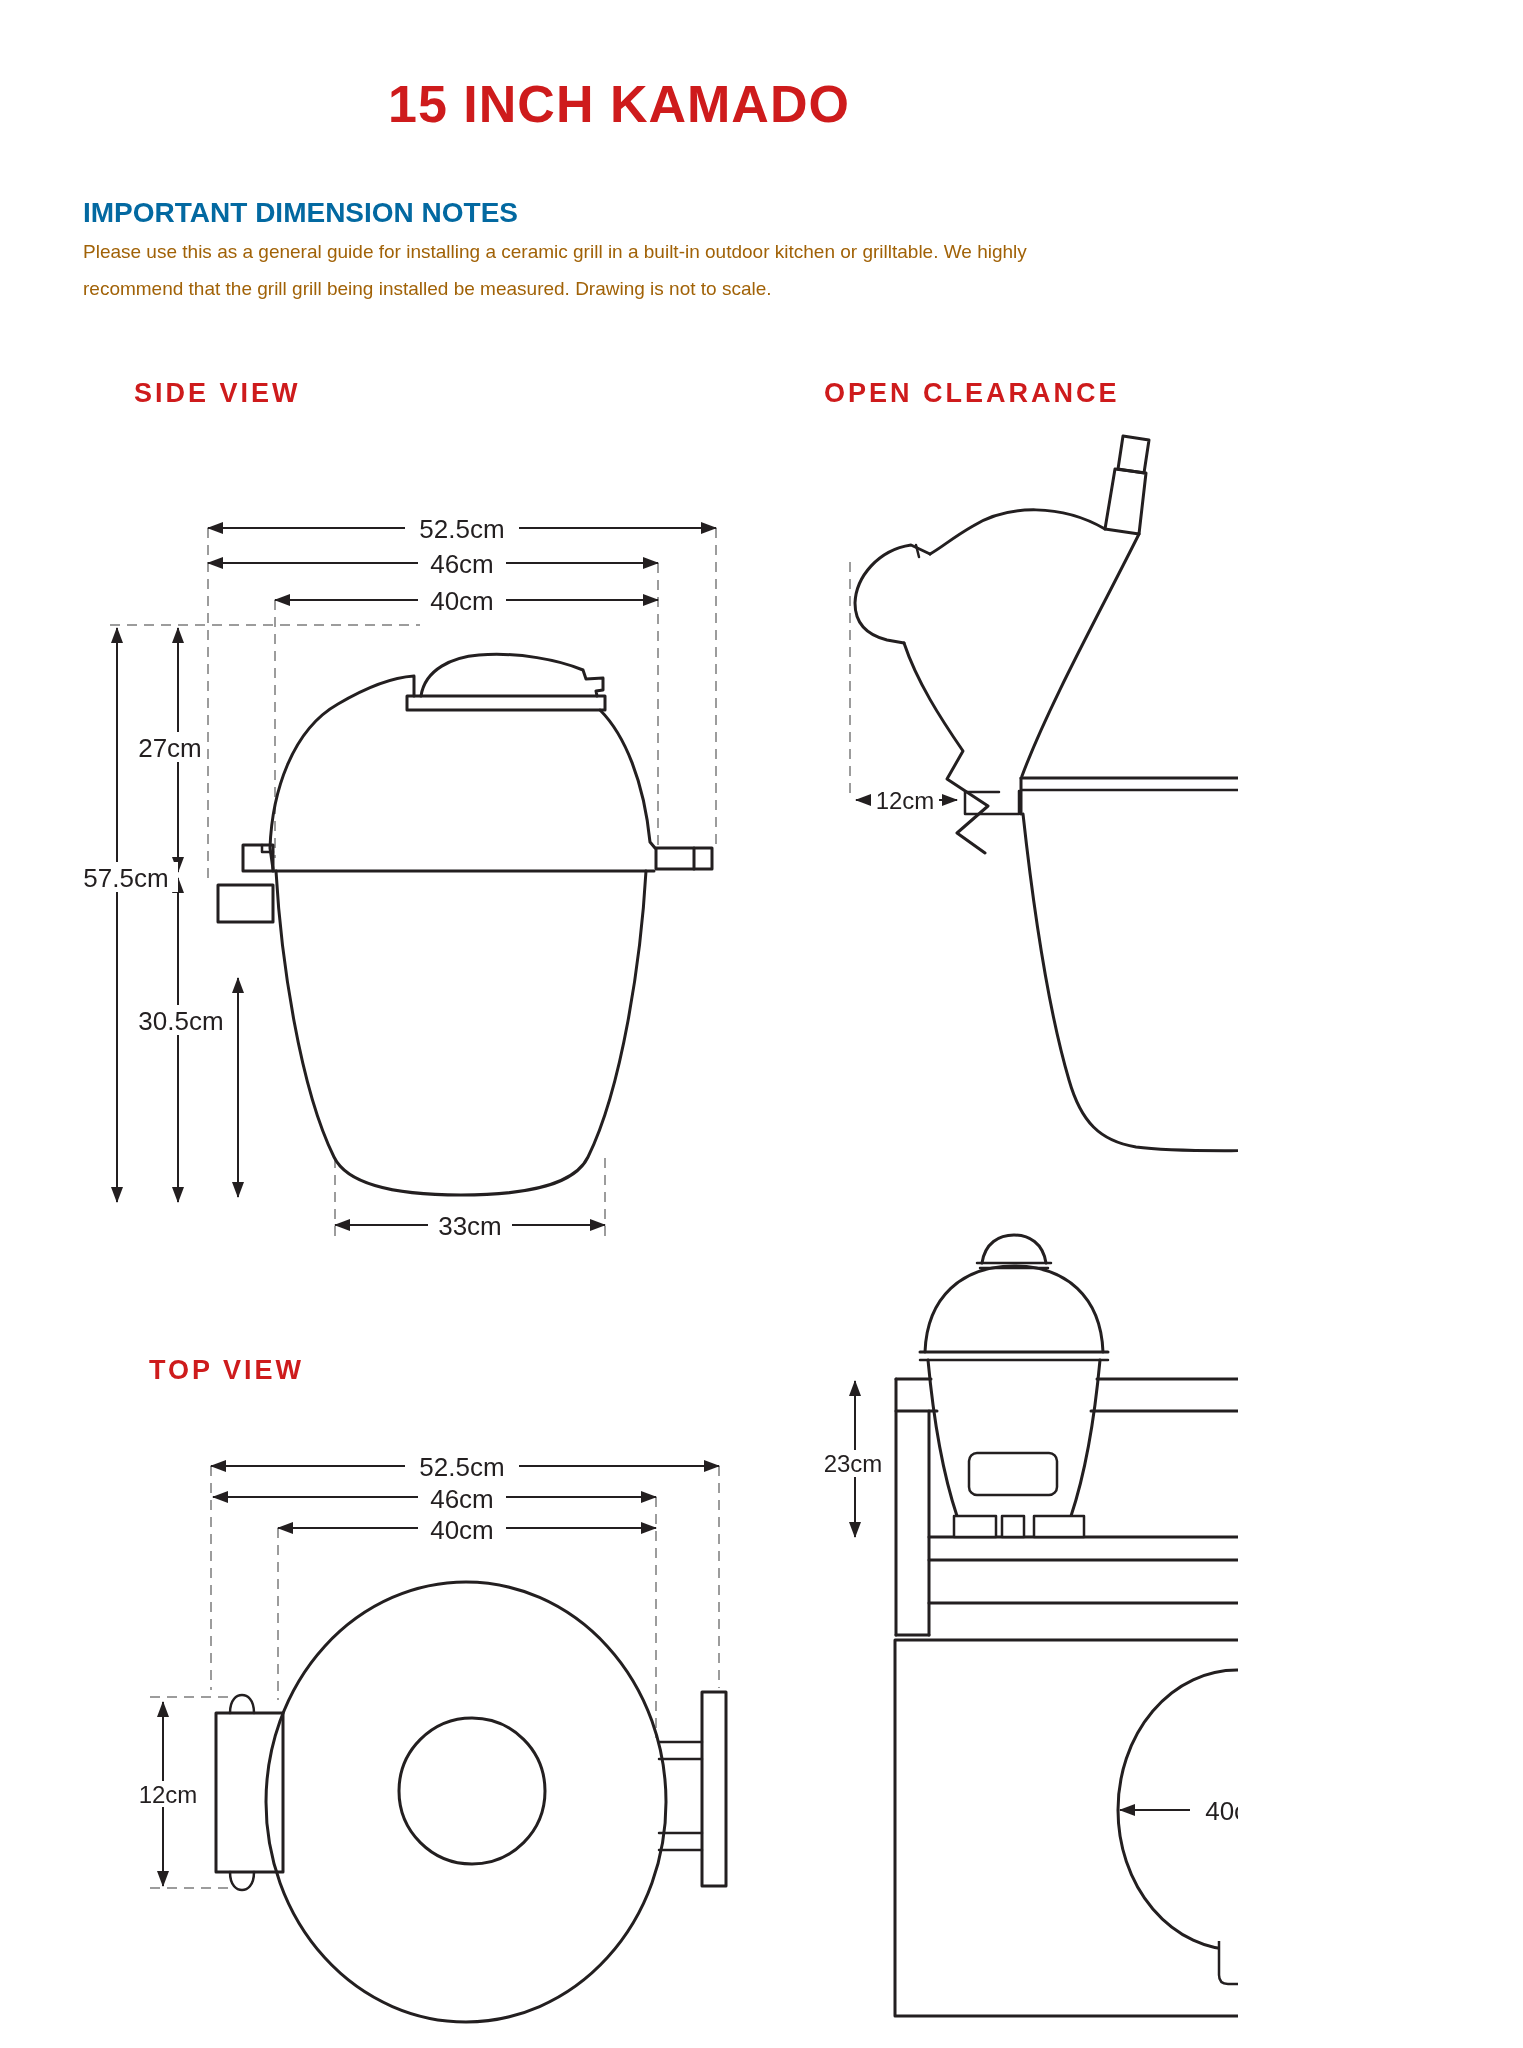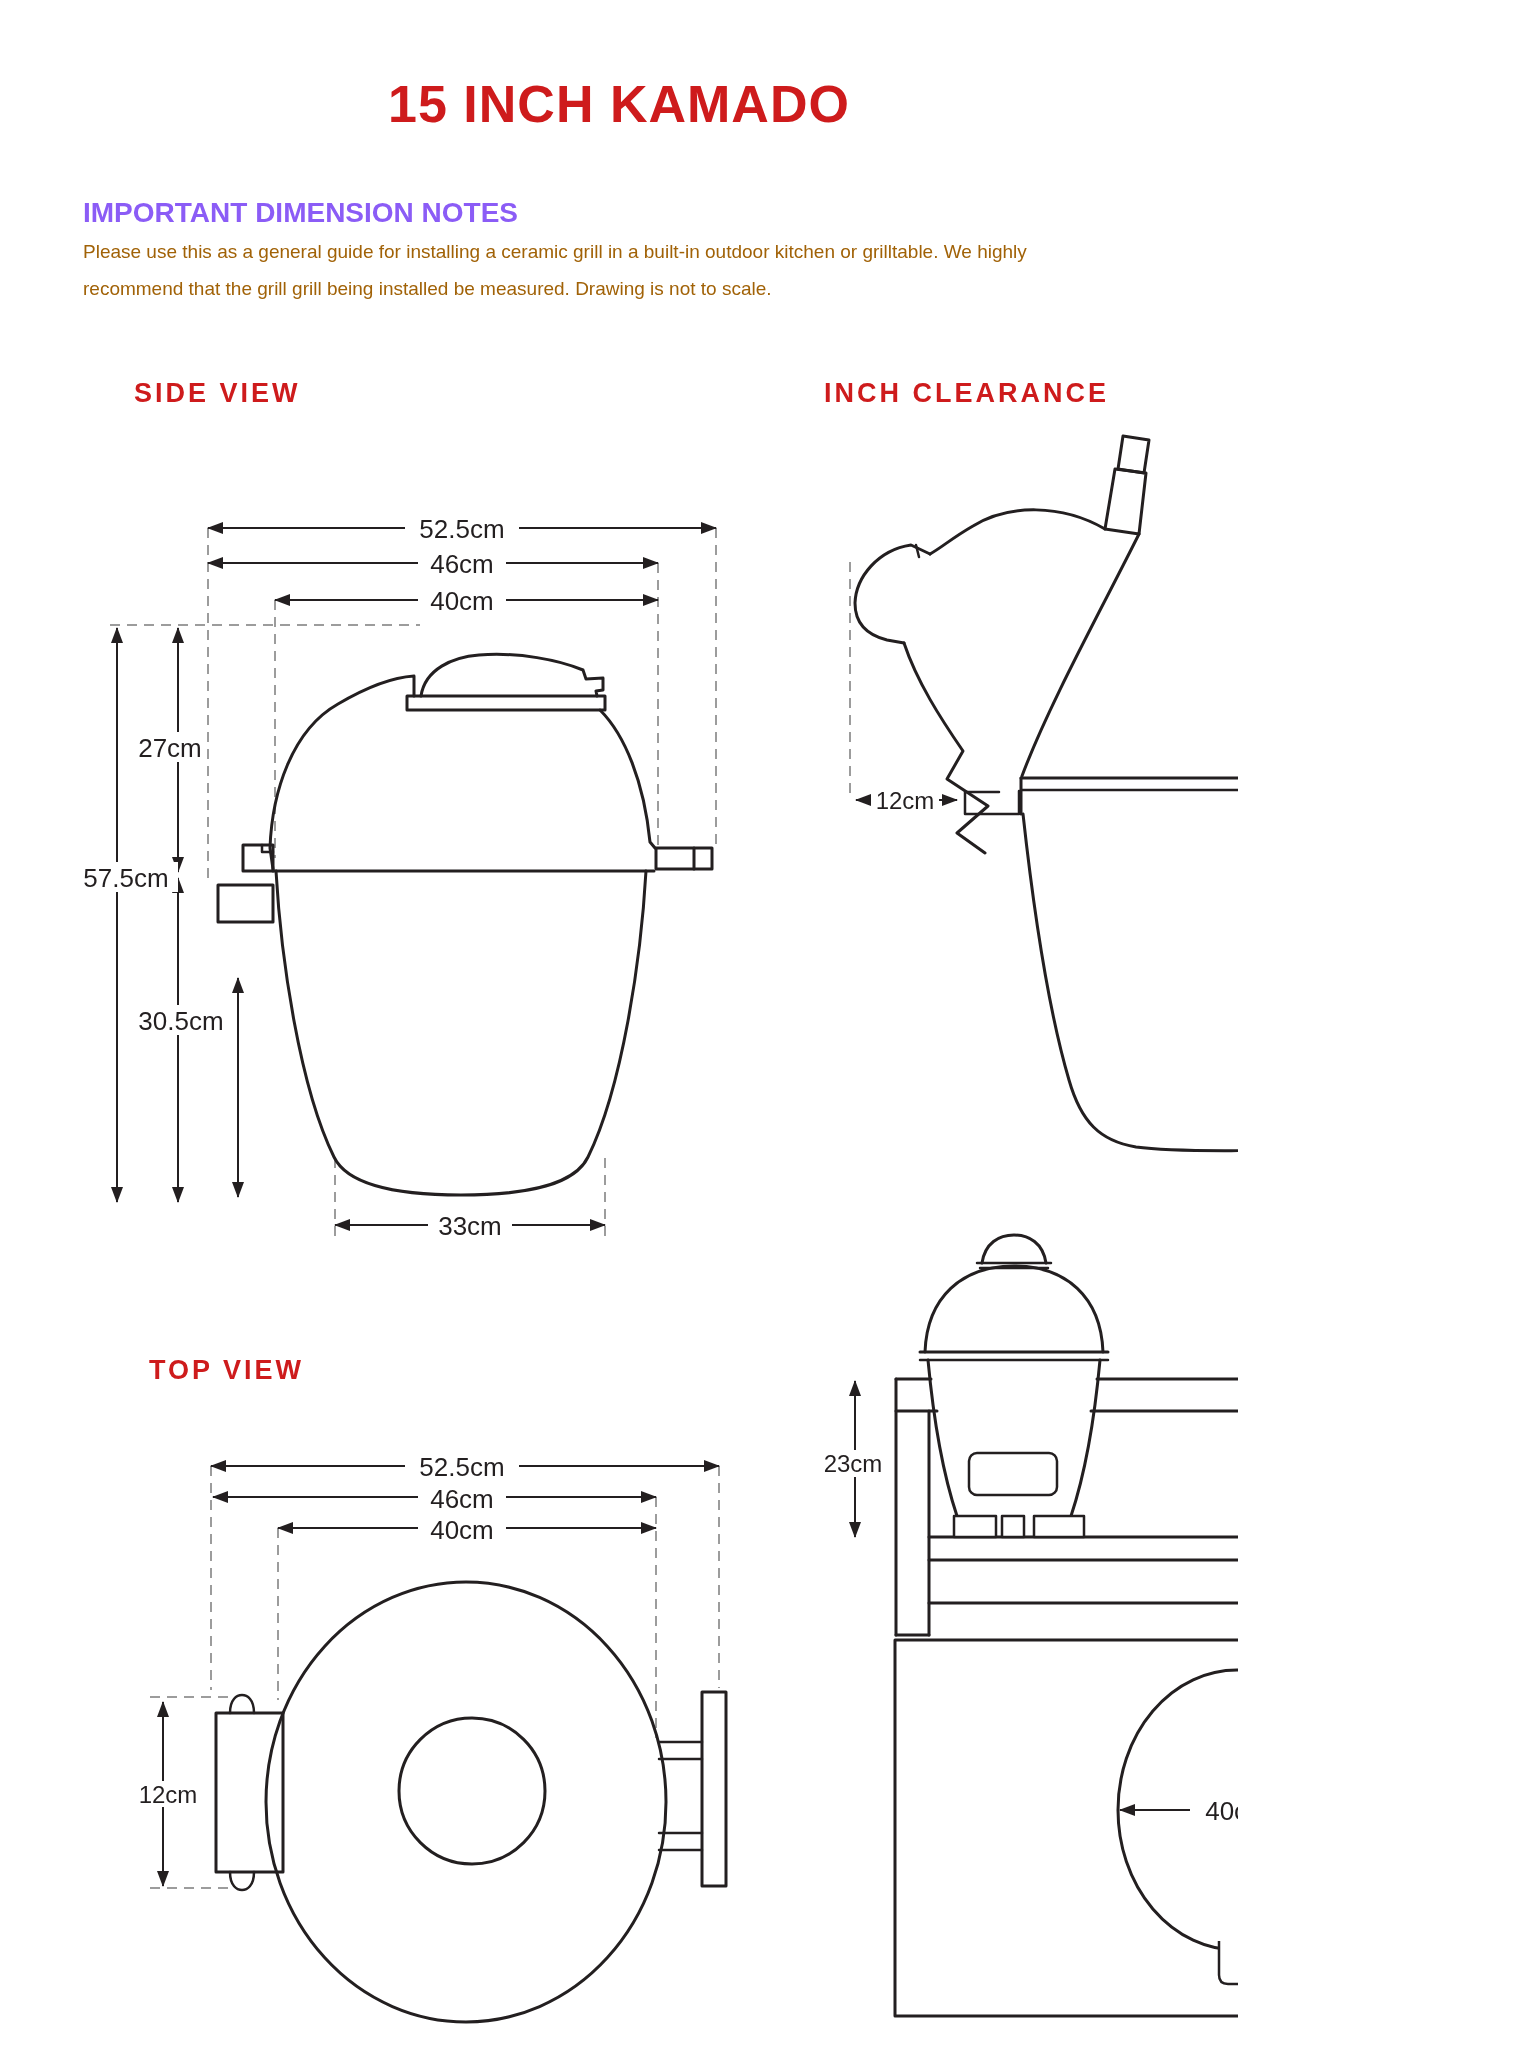--- a/index.html
+++ b/index.html
@@ -13,21 +13,21 @@
     border-radius:25px;
   }
   .title{
     position:absolute;left:0;top:74px;width:100%;
     text-align:center;
     font-size:52px;font-weight:bold;letter-spacing:1px;
     color:#ce1b1c;
   }
   .notes-heading{
     position:absolute;left:83px;top:197px;
-    font-size:28px;font-weight:bold;color:#8b5cf6;
+    font-size:28px;font-weight:bold;color:#0369a1;
   }
   .notes-body{
     position:absolute;left:83px;top:233px;width:1400px;
     font-size:19px;line-height:37px;color:#a16207;
   }
   .sec-heading{
     position:absolute;
     font-size:27px;font-weight:bold;letter-spacing:3px;
     color:#ce1b1c;white-space:nowrap;
   }
@@ -61,21 +61,21 @@
       </marker>
     </defs>
   </svg>
 
   <div class="title">15 INCH KAMADO</div>
 
   <div class="notes-heading">IMPORTANT DIMENSION NOTES</div>
   <div class="notes-body"><span>Please use this as a general guide for installing a ceramic grill in a built-in outdoor kitchen or grilltable. We highly</span><br><span>recommend that the grill grill being installed be measured. Drawing is not to scale.</span></div>
 
   <div id="h-side" class="sec-heading">SIDE VIEW</div>
-  <div id="h-open" class="sec-heading">INCH CLEARANCE</div>
+  <div id="h-open" class="sec-heading">OPEN CLEARANCE</div>
   <div id="h-top" class="sec-heading">TOP VIEW</div>
 
   <svg id="svg-side" width="710" height="850" viewBox="80 440 710 850">
     <g>
       <line class="dash" x1="208" y1="528" x2="208" y2="882"></line>
       <line class="dash" x1="275" y1="600" x2="275" y2="858"></line>
       <line class="dash" x1="658" y1="563" x2="658" y2="846"></line>
       <line class="dash" x1="716" y1="528" x2="716" y2="846"></line>
       <line class="dash" x1="335" y1="1158" x2="335" y2="1242"></line>
       <line class="dash" x1="605" y1="1158" x2="605" y2="1242"></line>

